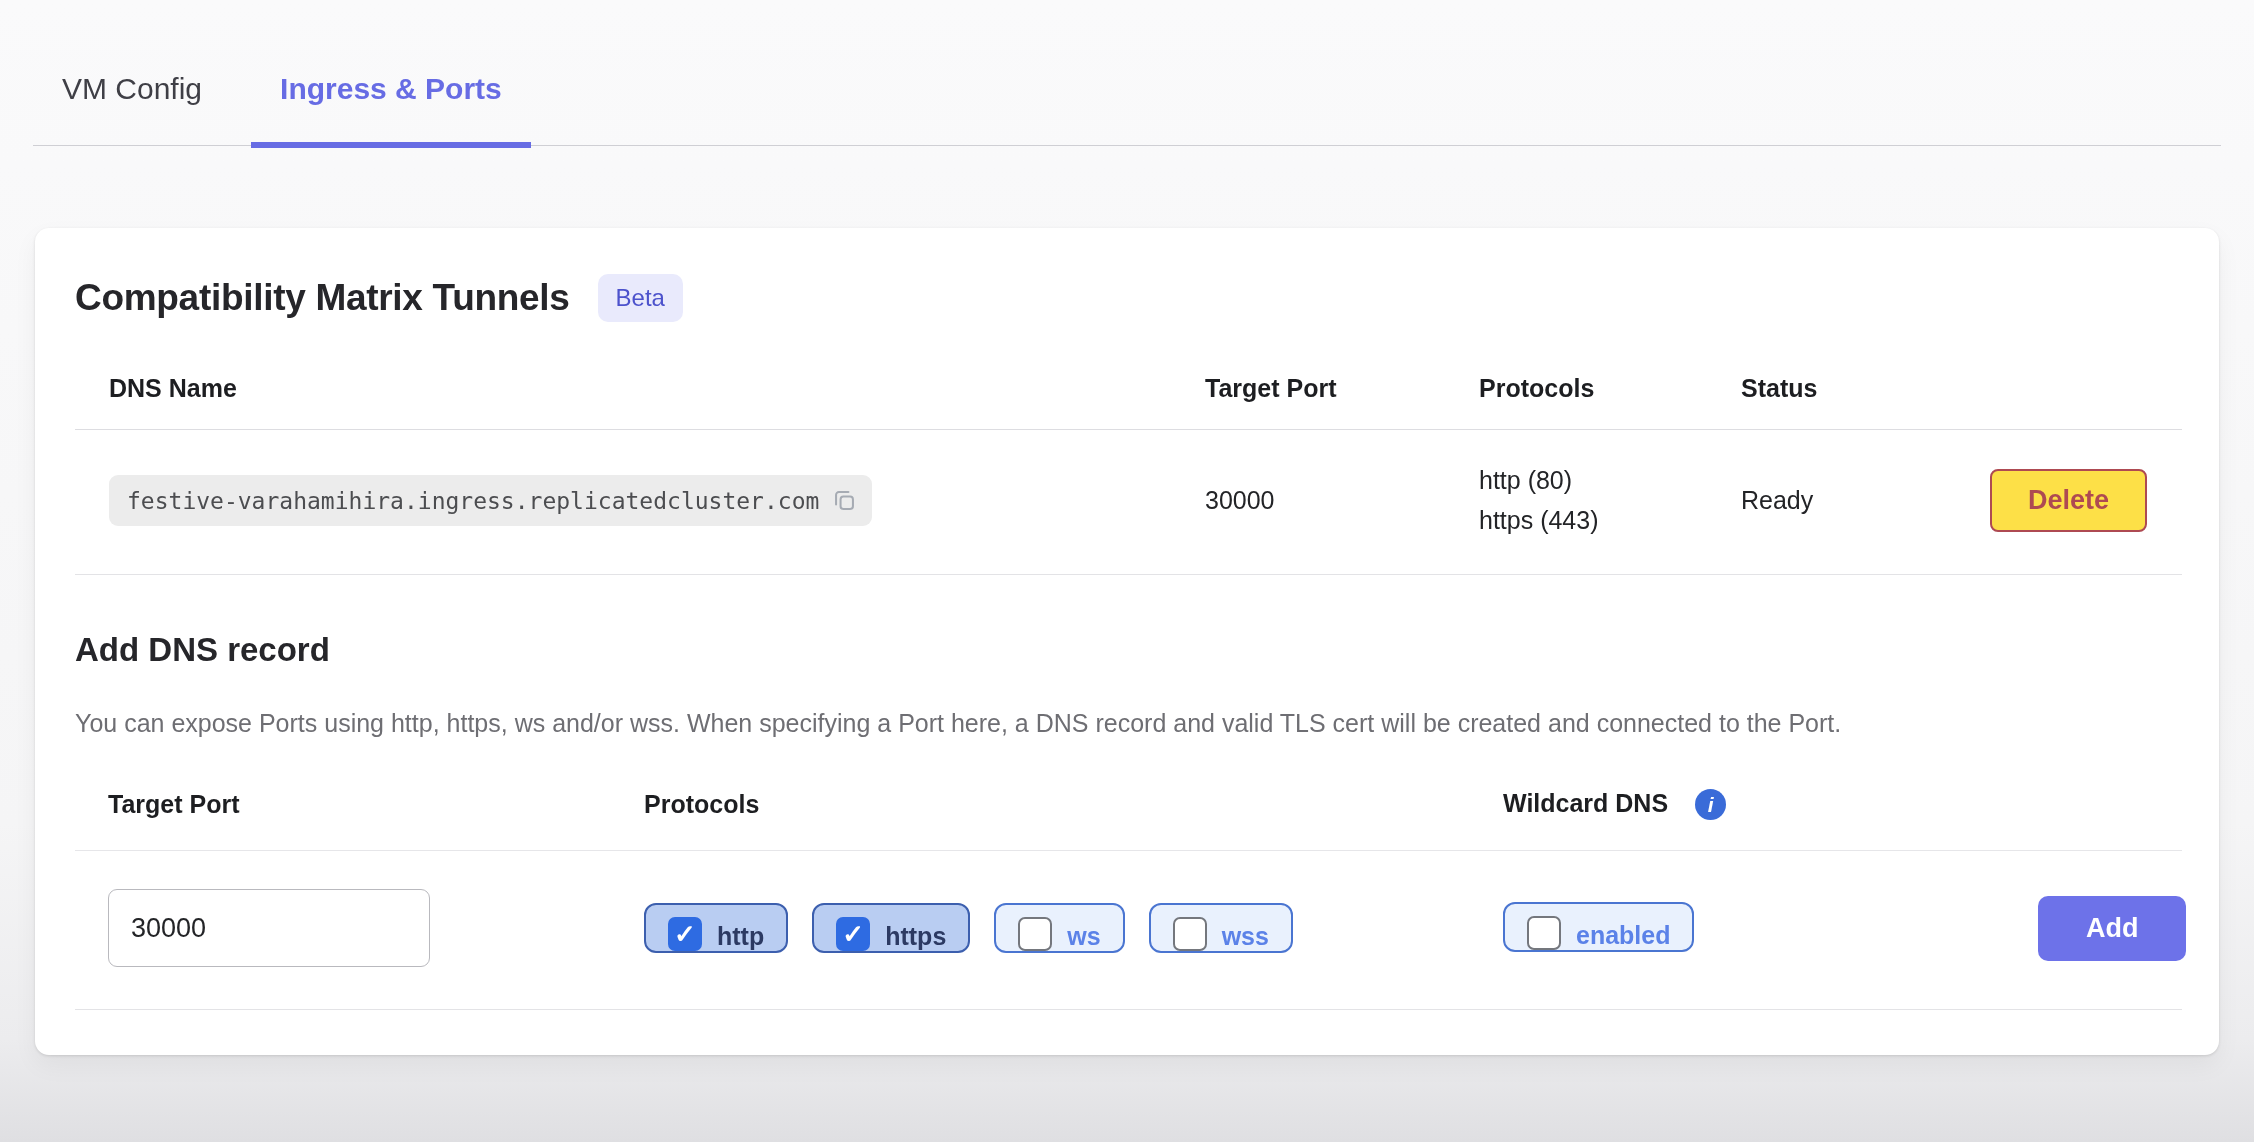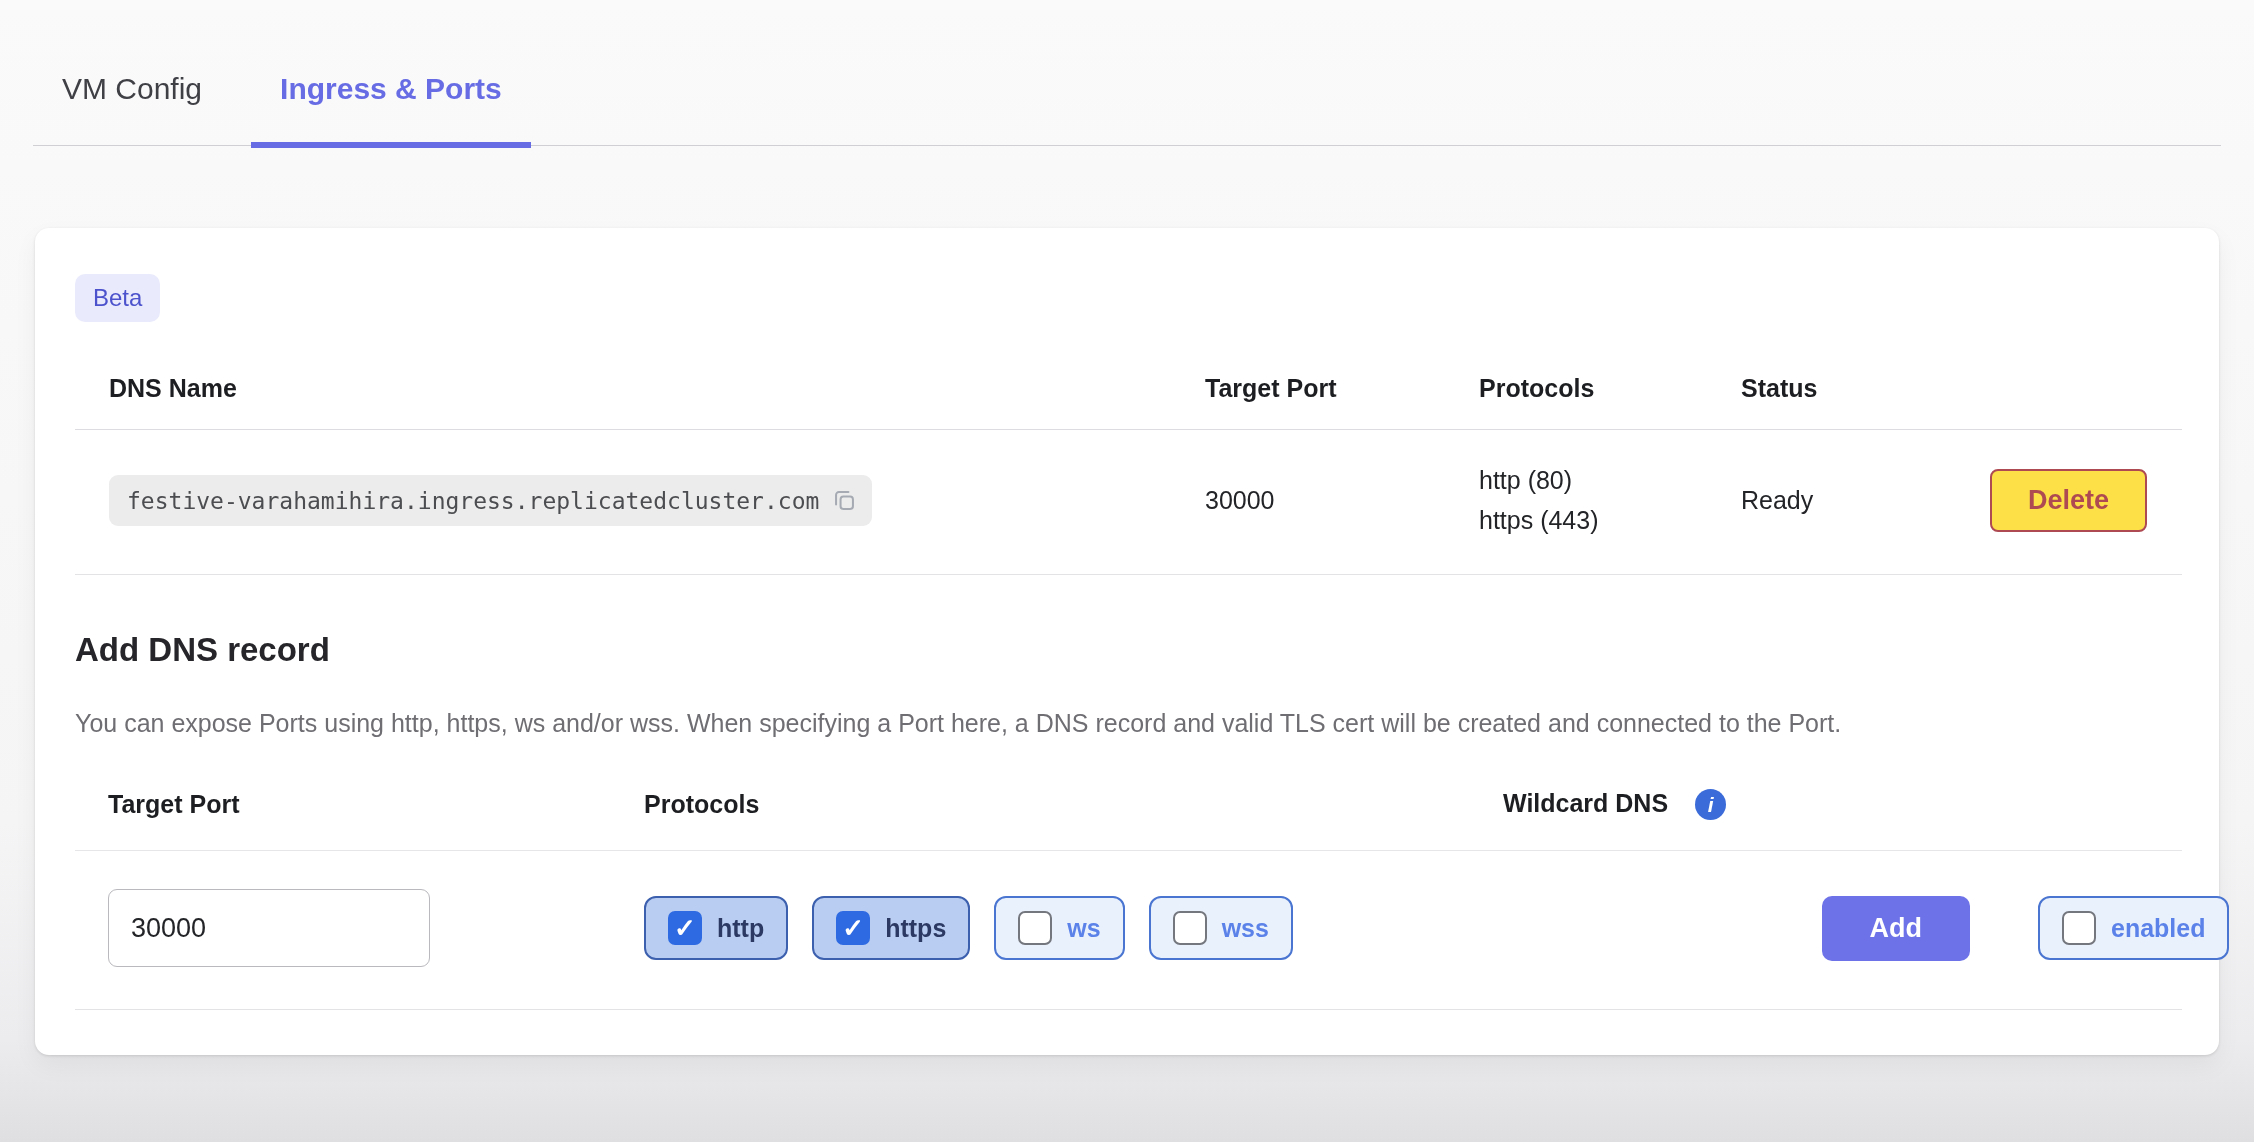--- a/index.html
+++ b/index.html
@@ -83,22 +83,22 @@
     display:inline-flex; align-items:center; justify-content:center; cursor:pointer;
   }
   .form-row { padding:38px 0 42px; border-bottom:1px solid #e3e3e6; }
   .fc { padding-left:33px; }
   .port-input {
     width:322px; height:78px; border:1px solid #b9b9be; border-radius:9px;
     font-family:inherit; font-size:27px; color:#232427; padding:0 22px; outline:none;
   }
   .pills { display:flex; gap:24px; }
   .pill {
-    display:inline-flex; align-items:center; gap:15px;
-    height:64px; padding:0 22px; border-radius:12px;
+    display:inline-flex; align-items:flex-end; gap:15px;
+    height:50px; padding:0 22px; border-radius:12px;
     border:2.5px solid var(--unchecked_pill_border,#4a75d1);
     background:var(--unchecked_pill_bg,#e9f1fd);
     color:var(--unchecked_pill_text,#5b82e8);
     font-size:25px; font-weight:700; cursor:pointer;
   }
   .pill .cb {
     width:34px; height:34px; border-radius:7px; background:#fff;
     border:2.5px solid #74777d;
     display:inline-flex; align-items:center; justify-content:center;
   }
@@ -124,20 +124,21 @@
 <body>
 
 <div class="tabbar">
   <div class="tab">VM Config</div>
   <div class="tab active">Ingress &amp; Ports</div>
 </div>
 
 <div class="card">
 
   <div class="title-row">
+    <h1>Compatibility Matrix Tunnels</h1>
     <span class="badge">Beta</span>
   </div>
 
   <div class="thead">
     <div class="th first">DNS Name</div>
     <div class="th">Target Port</div>
     <div class="th">Protocols</div>
     <div class="th">Status</div>
     <div class="th"></div>
   </div>
@@ -193,24 +194,24 @@
       </label>
       <label class="pill">
         <span class="cb"></span>
         <span>ws</span>
       </label>
       <label class="pill">
         <span class="cb"></span>
         <span>wss</span>
       </label>
     </div>
+    <div class="fc">
+      <label class="pill">
+        <span class="cb"></span>
+        <span>enabled</span>
+      </label>
+    </div>
     <div class="fc action">
       <button class="add-btn">Add</button>
     </div>
-    <div class="fc">
-      <label class="pill">
-        <span class="cb"></span>
-        <span>enabled</span>
-      </label>
-    </div>
   </div>
 
 </div>
 
 </body></html>

